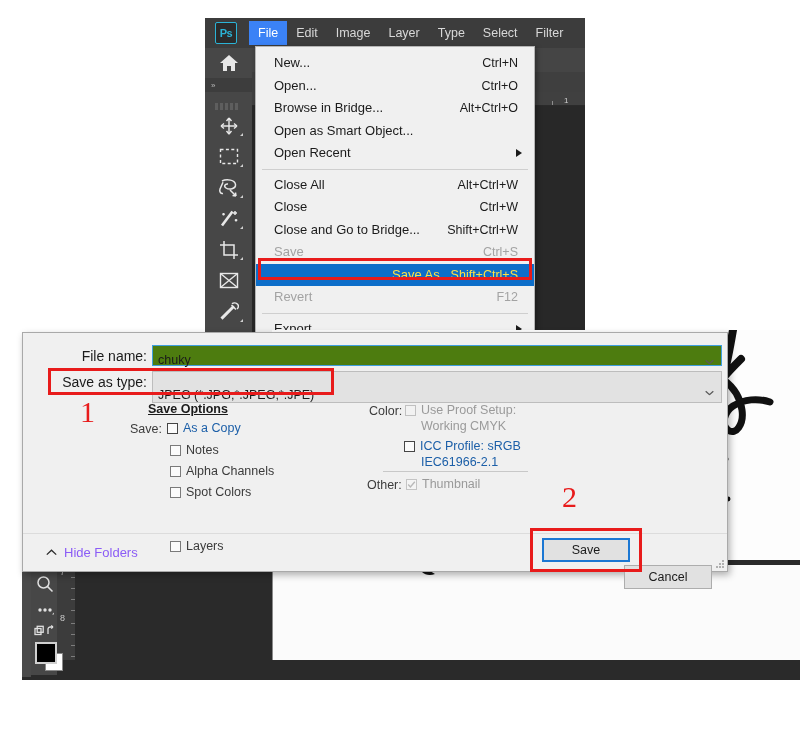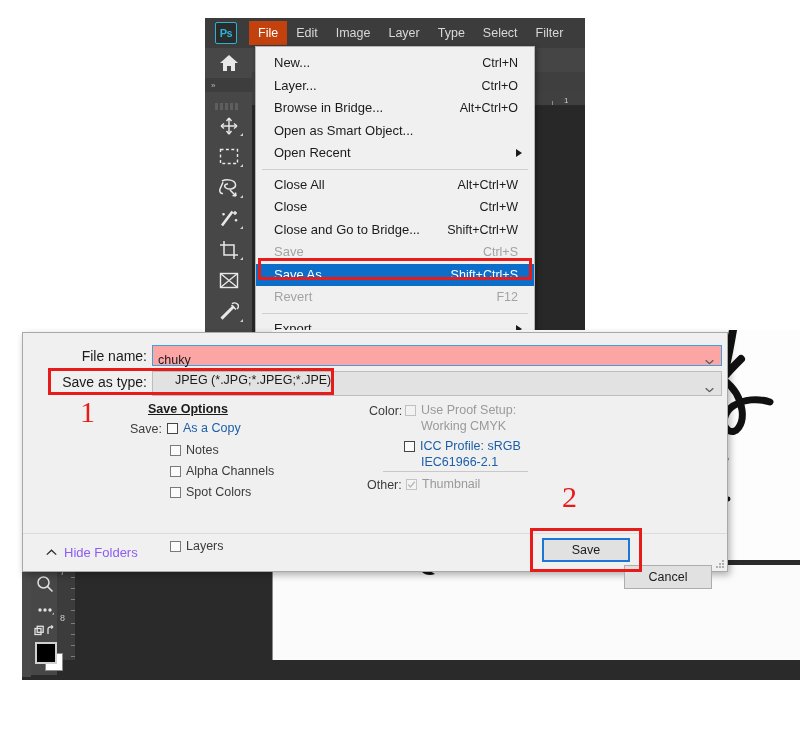--- a/index.html
+++ b/index.html
@@ -29,21 +29,21 @@
     background:#2b2b2b;border:1.5px solid #2bb3d6;border-radius:2px;
     color:#2bb3d6;font-size:11px;font-weight:bold;
     display:flex;align-items:center;justify-content:center;
     letter-spacing:-0.5px;
     box-sizing:border-box;
   }
   .ps-menu{
     color:#d8d8d8;font-size:12.5px;padding:5px 9px;
     white-space:nowrap;
   }
-  .ps-menu.active{background:#c2410c;color:#ffffff;}
+  .ps-menu.active{background:#3b82f6;color:#ffffff;}
 
   #ps-optionsbar{
     position:absolute;left:0;top:30px;width:380px;height:24px;
     background:#454545;border-bottom:1px solid #2e2e2e;
   }
   #ps-optionsbar2{
     position:absolute;left:0;top:54px;width:380px;height:20px;
     background:#3f3f3f;border-bottom:1px solid #2e2e2e;
   }
 
@@ -99,53 +99,53 @@
     position:relative;height:22.5px;line-height:22.5px;
     font-size:13px;color:#1b1b1b;
     padding:0 10px 0 18px;
     white-space:nowrap;
     display:flex;align-items:center;
   }
   .mi .lbl{flex:1;}
   .mi .acc{color:#1b1b1b;font-size:12.5px;padding-right:6px;}
   .mi.disabled .lbl,.mi.disabled .acc{color:#a3a3a3;}
   .mi.sel{background:#0d6ec9;}
-  .mi.sel .lbl,.mi.sel .acc{color:#ffffff;}
+  .mi.sel .lbl,.mi.sel .acc{color:#fde047;text-align:right;}
   .mi .arrow{
     width:0;height:0;border-top:4.5px solid transparent;border-bottom:4.5px solid transparent;
     border-left:6px solid #1b1b1b;margin-right:2px;
   }
   .msep{height:1px;background:#cfcfcf;margin:4px 6px;}
 
   
   #save-dialog{
     left:22px;top:332px;width:706px;height:240px;
     background:#f0f0f0;
     border:1px solid #a9a9a9;
     box-shadow:2px 3px 7px rgba(0,0,0,0.30);
     box-sizing:border-box;
   }
   .fld-label{
     position:absolute;font-size:14px;color:#1b1b1b;text-align:right;
   }
   #filename-input{
     position:absolute;left:152px;top:345px;width:570px;height:21px;
-    background:#fca5a5;border:1px solid #3f9fdf;
+    background:#4d7c0f;border:1px solid #3f9fdf;
     box-sizing:border-box;
     font-size:12.5px;color:#1b1b1b;
     padding:8px 0 0 5px;
     display:flex;align-items:center;
   }
   #savetype-input{
-    position:absolute;left:152px;top:371px;width:570px;height:25px;
+    position:absolute;left:152px;top:371px;width:570px;height:32px;
     background:#e2e2e2;border:1px solid #bdbdbd;
     box-sizing:border-box;
     font-size:12.5px;color:#1b1b1b;
-    padding:1px 0 0 22px;
-    display:flex;align-items:flex-start;
+    padding:1px 0 0 5px;
+    display:flex;align-items:flex-end;
   }
   .chev{
     position:absolute;right:7px;top:50%;transform:translateY(-50%);
     width:9px;height:5px;
   }
 
   
   .sec-title{position:absolute;font-size:12.5px;font-weight:bold;color:#1b1b1b;}
   .optrow{position:absolute;font-size:12.5px;color:#3c3c3c;display:flex;align-items:center;}
   .cb{
@@ -302,21 +302,21 @@
     </div>
   </div>
 </div>
 
 <div class="abs" id="file-menu">
   <div class="mi">
     <span class="lbl">New...</span>
     <span class="acc">Ctrl+N</span>
   </div>
   <div class="mi">
-    <span class="lbl">Layer...</span>
+    <span class="lbl">Open...</span>
     <span class="acc">Ctrl+O</span>
   </div>
   <div class="mi">
     <span class="lbl">Browse in Bridge...</span>
     <span class="acc">Alt+Ctrl+O</span>
   </div>
   <div class="mi">
     <span class="lbl">Open as Smart Object...</span>
     <span class="acc"></span>
   </div>

